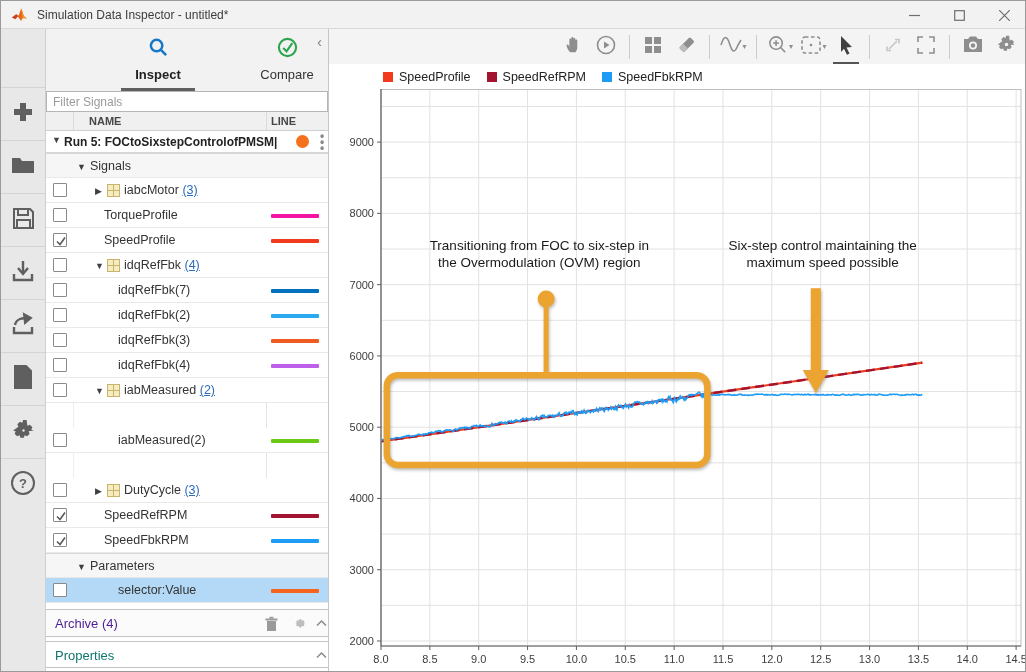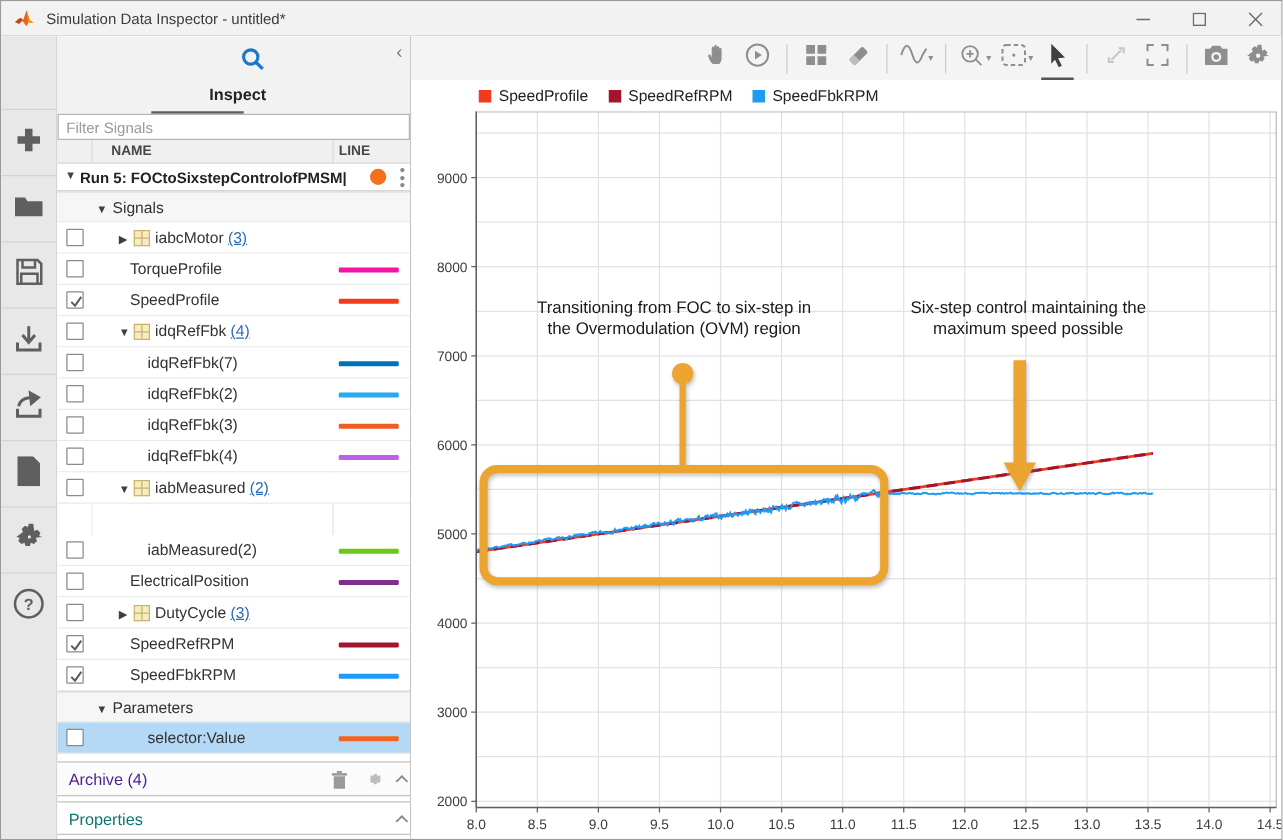--- a/index.html
+++ b/index.html
@@ -11,21 +11,21 @@
   .titlebar .title{margin-left:9px;font-size:12px;color:#3c3c3c;}
   .wincontrols{position:absolute;right:0;top:0;height:28px;display:flex;}
   .winbtn{width:45px;height:28px;display:flex;align-items:center;justify-content:center;color:#6e6e6e;}
   
   .leftstrip{position:absolute;left:0;top:28px;width:45px;height:644px;background:#e8e8e8;border-right:1px solid #cfcfcf;}
   .stripcell{position:absolute;left:0;width:44px;height:53px;display:flex;align-items:center;justify-content:center;border-top:1px solid #d4d4d4;}
   .stripcell svg{stroke:#5f5f5f;fill:none;stroke-width:2;}
   
   .sigpanel{position:absolute;left:45px;top:28px;width:283px;height:644px;background:#fff;border-right:1px solid #c6c6c6;}
   .tabsbar{position:absolute;left:0;top:0;width:282px;height:62px;background:#f2f2f2;}
-  .tab{position:absolute;top:8px;width:110px;text-align:right;cursor:default;}
+  .tab{position:absolute;top:8px;width:110px;text-align:center;cursor:default;}
   .tab .tlabel{display:block;margin-top:5px;font-size:13px;color:#333;}
   .tab.active .tlabel{font-weight:bold;color:#222;}
   .tab.active .underline{position:absolute;left:18px;right:18px;bottom:-9px;height:3px;background:#606060;}
   .collapse{position:absolute;right:6px;top:6px;font-size:15px;color:#808080;line-height:14px;}
   .filterwrap{position:absolute;left:0;top:62px;width:339px;height:21px;}
   .filterwrap input{width:282px;height:21px;border:1px solid #b5b5b5;padding:0 6px;font-size:12px;color:#333;outline:none;}
   .filterwrap input::placeholder{color:#9a9a9a;}
   .thead{position:absolute;left:0;top:83px;width:282px;height:19px;background:#f0f0f0;border-bottom:1px solid #cfcfcf;font-size:11px;font-weight:bold;color:#474747;}
   .thead .c1{position:absolute;left:43px;top:3px;}
   .thead .c2{position:absolute;left:225px;top:3px;}
@@ -155,20 +155,27 @@
   <div class="sigpanel">
     <div class="tabsbar">
       <div class="tab active" style="left:57px;">
         <svg width="21" height="21" viewBox="0 0 22 22">
             <circle cx="9" cy="9" r="6" fill="none" stroke="#1878c8" stroke-width="2.6"></circle>
             <line x1="13.5" y1="13.5" x2="19" y2="19" stroke="#1878c8" stroke-width="2.8"></line>
           </svg>
         <span class="tlabel">Inspect</span>
         <div class="underline"></div>
       </div>
+      <div class="tab" style="left:186px;">
+        <svg width="21" height="21" viewBox="0 0 22 22">
+            <circle cx="11" cy="11" r="9" fill="none" stroke="#2ea44e" stroke-width="2.2"></circle>
+            <path d="M6.5,11.5 L10,15 L16,6.5" fill="none" stroke="#2ea44e" stroke-width="2.2"></path>
+          </svg>
+        <span class="tlabel">Compare</span>
+      </div>
       <div class="collapse">‹</div>
     </div>
     <div class="filterwrap">
       <input type="text" placeholder="Filter Signals" style="">
     </div>
     <div class="thead">
       <span class="vd1"></span>
         <span class="vd2"></span>
       <span class="c1">NAME</span>
       <span class="c2">LINE</span>
@@ -235,25 +242,20 @@
         <div class="trow parent" style="top: 225px;">
           <span class="cb"></span>
           <span class="tarr" style="left:49px">▼</span>
           <span class="mx" style="left:61px"></span>
           <span class="tlab" style="left:78px"><span>iabMeasured</span> <span class="tcount">(2)</span></span>
         </div>
         <div class="trow child" style="top: 275px;">
           <span class="cb"></span>
           <span class="tlab" style="left:72px"><span>iabMeasured(2)</span></span>
           <span class="lswatch" style="background:#6cc816"></span>
-        </div>
-        <div class="trow leaf" style="top: 300px;">
-          <span class="cb"></span>
-          <span class="tlab" style="left:58px"><span>ElectricalPosition</span></span>
-          <span class="lswatch" style="background:#7e2f8e"></span>
         </div>
         <div class="trow parent" style="top: 325px;">
           <span class="cb"></span>
           <span class="tarr" style="left:49px">▶</span>
           <span class="mx" style="left:61px"></span>
           <span class="tlab" style="left:78px"><span>DutyCycle</span> <span class="tcount">(3)</span></span>
         </div>
         <div class="trow leaf" style="top: 350px;">
           <span class="cb">
             <svg width="12" height="12" viewBox="0 0 12 12">

